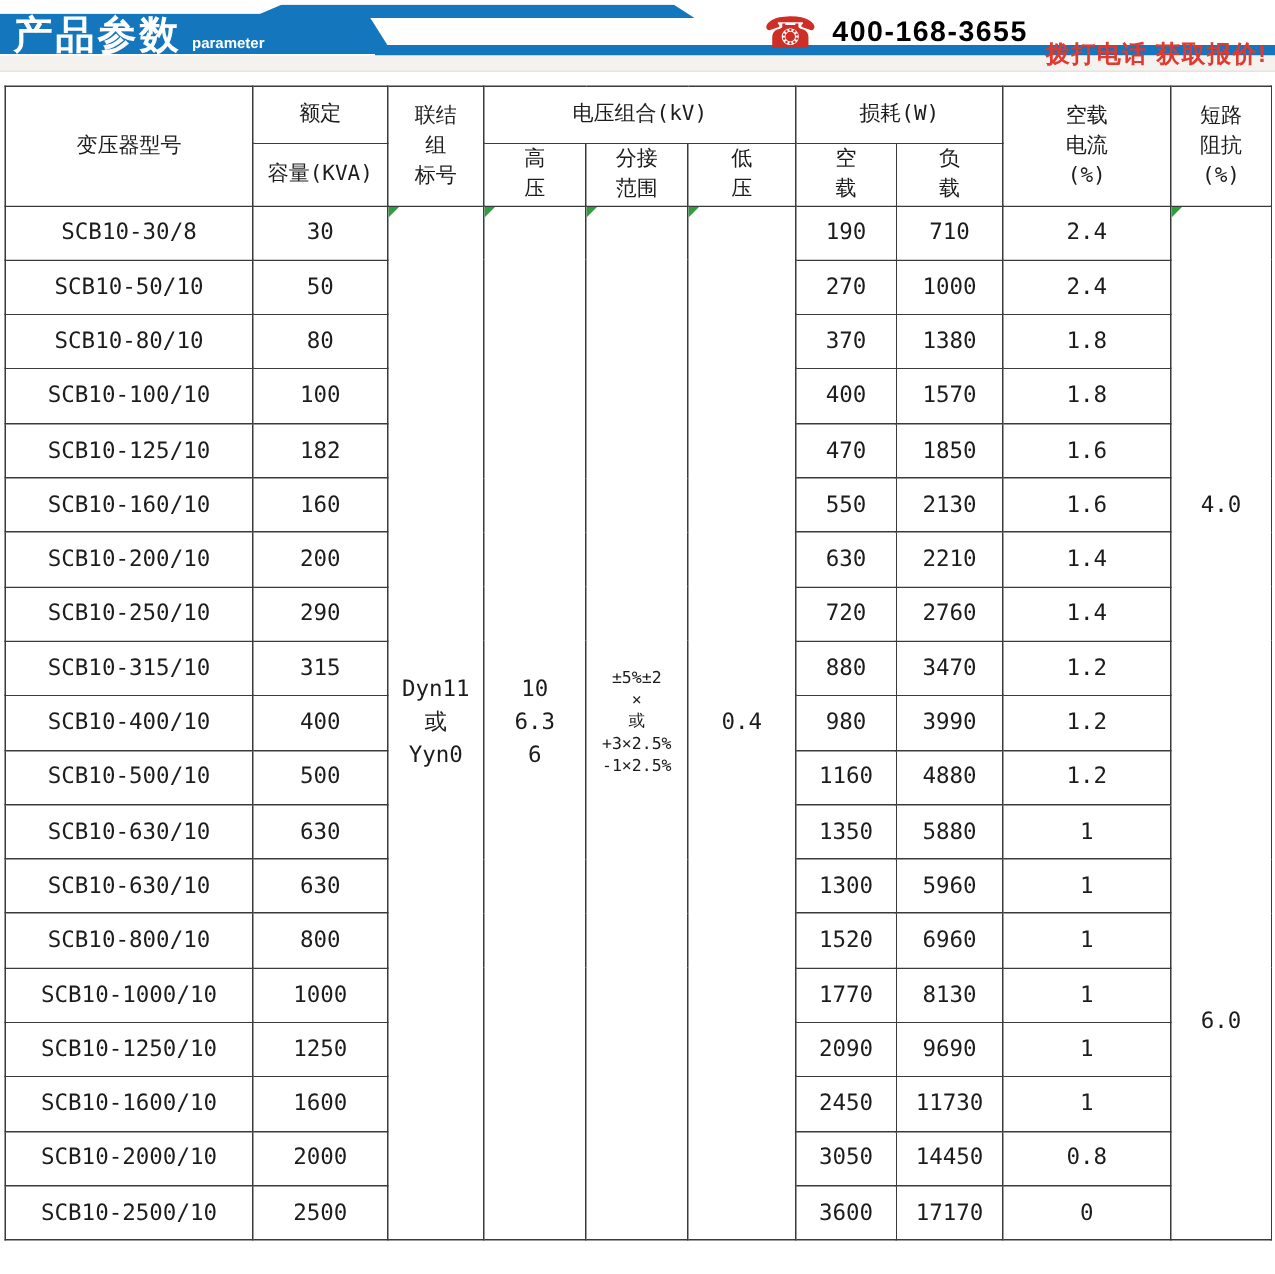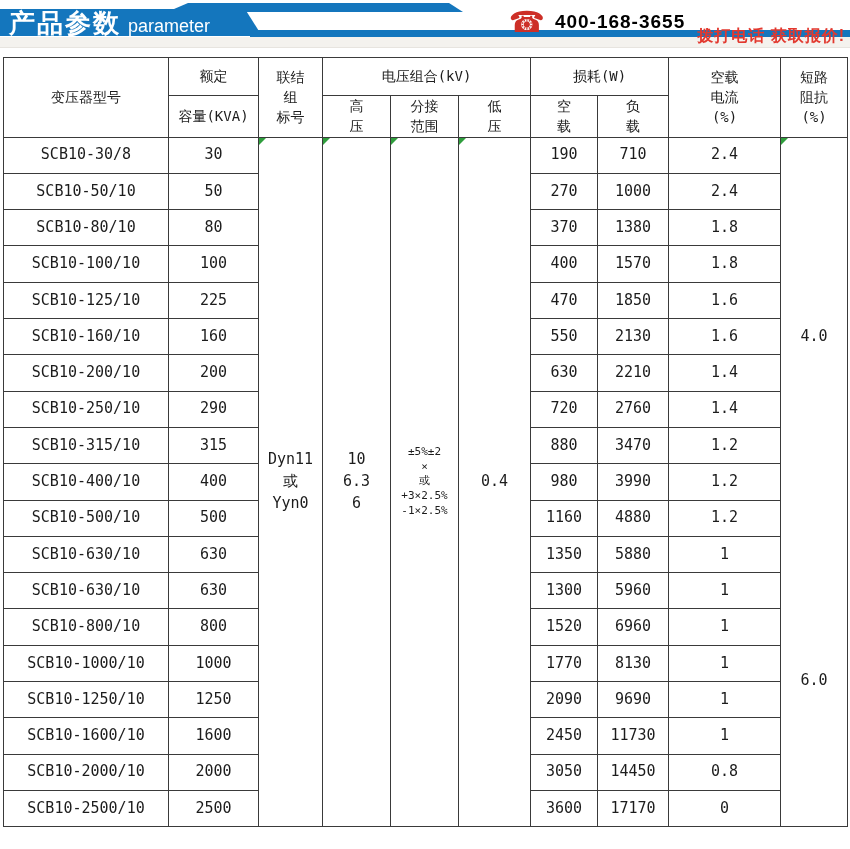--- a/index.html
+++ b/index.html
@@ -17,21 +17,21 @@
     clip-path:polygon(21px 0,282px 0,296px 100%,0 100%);
   }
   .ribbon-title{
     position:absolute;left:0;top:9px;width:262px;height:27px;background:#1476bd;
     -webkit-clip-path:polygon(0 0,245px 0,262px 100%,0 100%);
     clip-path:polygon(0 0,245px 0,262px 100%,0 100%);
     display:flex;align-items:center;padding-left:9px;box-sizing:border-box;
     font-family:"Liberation Sans","DejaVu Sans",sans-serif;color:#fff;
   }
   .ribbon-title .t{font-size:26px;font-weight:bold;letter-spacing:2px;line-height:1;}
-  .ribbon-title .s{font-size:18px;font-weight:normal;margin-left:7px;align-self:flex-end;margin-bottom:1px;line-height:1;}
+  .ribbon-title .s{font-size:10px;font-weight:bold;margin-left:7px;align-self:flex-end;margin-bottom:1px;line-height:1;}
   .ribbon-bar{position:absolute;left:250px;top:30px;width:600px;height:7px;background:#1476bd;}
   .band{position:absolute;left:0;top:37px;width:850px;height:10px;background:#f4f2ee;border-bottom:1px solid #e7e4df;}
   .contact{
     position:absolute;top:4px;right:5px;height:36px;display:flex;align-items:center;
     font-family:"Liberation Sans","DejaVu Sans",sans-serif;
   }
   .phone-ic{font-size:29px;color:#cd2f27;line-height:1;margin-right:10px;
     font-family:"DejaVu Sans",sans-serif;}
   .phone-no{font-size:19px;font-weight:bold;color:#000000;letter-spacing:1px;margin-right:12px;}
   .phone-cta{font-size:16px;font-weight:bold;color:#e2382e;letter-spacing:1px;margin-top:28px;}
@@ -156,21 +156,21 @@
       </tr>
       <tr>
         <td>SCB10-100/10</td>
         <td>100</td>
         <td>400</td>
         <td>1570</td>
         <td>1.8</td>
       </tr>
       <tr>
         <td>SCB10-125/10</td>
-        <td>225</td>
+        <td>182</td>
         <td>470</td>
         <td>1850</td>
         <td>1.6</td>
       </tr>
       <tr>
         <td>SCB10-160/10</td>
         <td>160</td>
         <td>550</td>
         <td>2130</td>
         <td>1.6</td>

